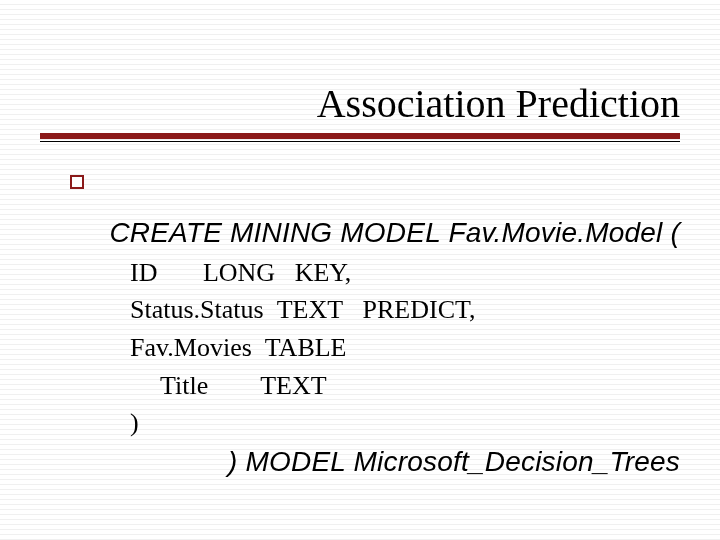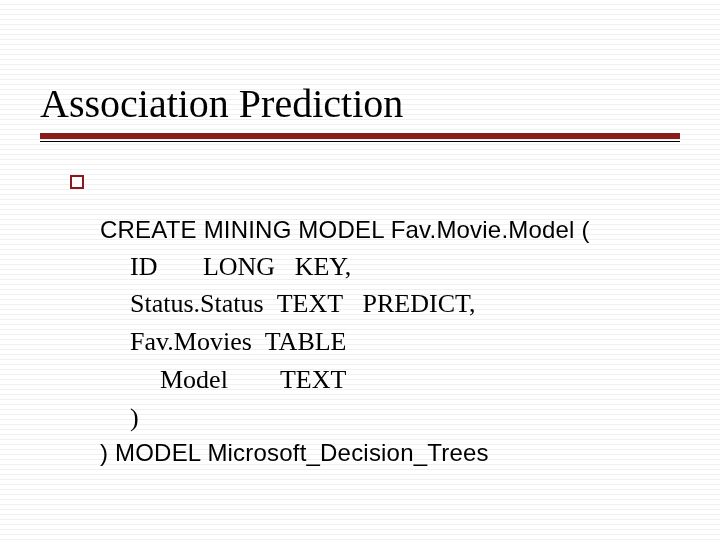--- a/index.html
+++ b/index.html
@@ -1,15 +1,15 @@
 <!DOCTYPE html>
 <html><head>
 <meta charset="utf-8">
 <style>
-  * { margin: 0; padding: 0; box-sizing: border-box; }
+  * { margin: 0; padding: 0; box-sizing: border-box; text-align: right; }
   html, body { width: 720px; height: 540px; }
   body {
     font-family: "Times New Roman", Times, serif;
     background: #fff;
     background-image: repeating-linear-gradient(
       to bottom,
       #ffffff 0px,
       #ffffff 4px,
       #f0f0f0 4px,
       #f0f0f0 5px
@@ -57,23 +57,24 @@
   }
   .subheading { font-size: 30px; }
   .code-block {
     margin-left: 60px;
     font-size: 26px;
     line-height: 1.45;
   }
   .code-block .lead,
   .code-block .tail {
     font-family: Arial, Helvetica, sans-serif;
-    font-size: 24px;
+    font-size: 28px;
     font-weight: normal;
     letter-spacing: 0.2px;
+    font-style: italic;
   }
   .schema-line {
     display: flex;
     white-space: pre;
   }
   .schema-indent1 { padding-left: 30px; }
   .schema-indent2 { padding-left: 60px; }
   .col-name { display: inline-block; }
   .col-gap  { display: inline-block; }
 </style>
@@ -97,20 +98,20 @@
   <div class="schema-line schema-indent1">
     <span class="col-name">ID</span><span class="col-gap">       </span><span>LONG</span><span class="col-gap">   </span><span>KEY,</span>
   </div>
   <div class="schema-line schema-indent1">
     <span class="col-name">Status.Status</span><span class="col-gap">  </span><span>TEXT</span><span class="col-gap">   </span><span>PREDICT,</span>
   </div>
   <div class="schema-line schema-indent1">
     <span class="col-name">Fav.Movies</span><span class="col-gap">  </span><span>TABLE</span><span class="col-gap">  </span>
   </div>
   <div class="schema-line schema-indent2">
-    <span class="col-name">Model</span><span class="col-gap">        </span><span>TEXT</span><span class="col-gap">           </span>
+    <span class="col-name">Title</span><span class="col-gap">        </span><span>TEXT</span><span class="col-gap">           </span>
   </div>
   <div class="schema-line schema-indent1">
     <span class="col-name">)</span>
   </div>
 
   <div class="tail">) MODEL Microsoft_Decision_Trees</div>
 </div>
 
 </body></html>

